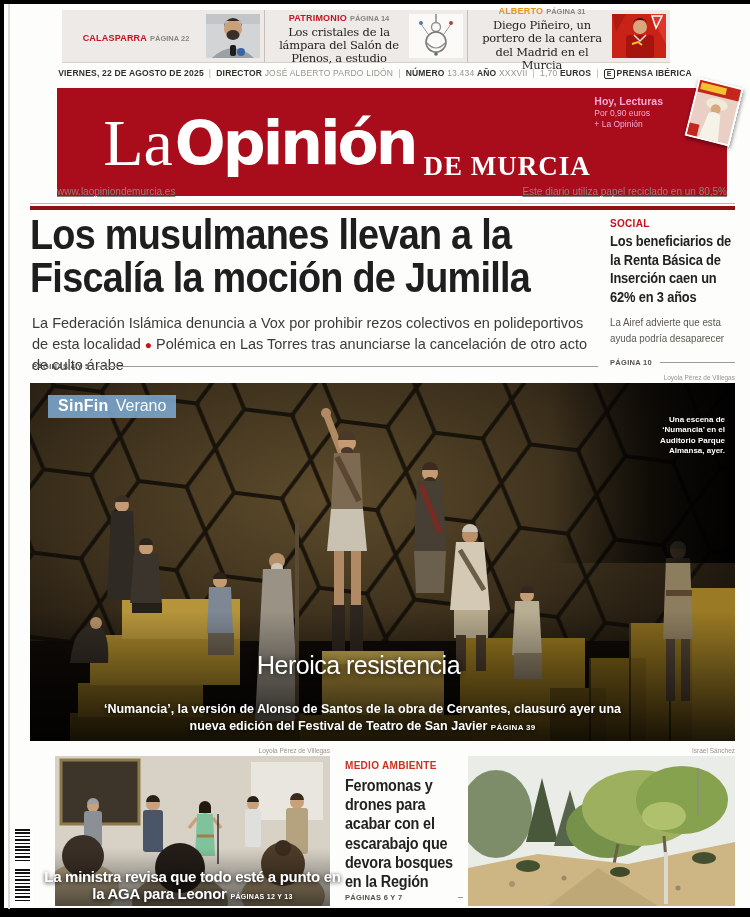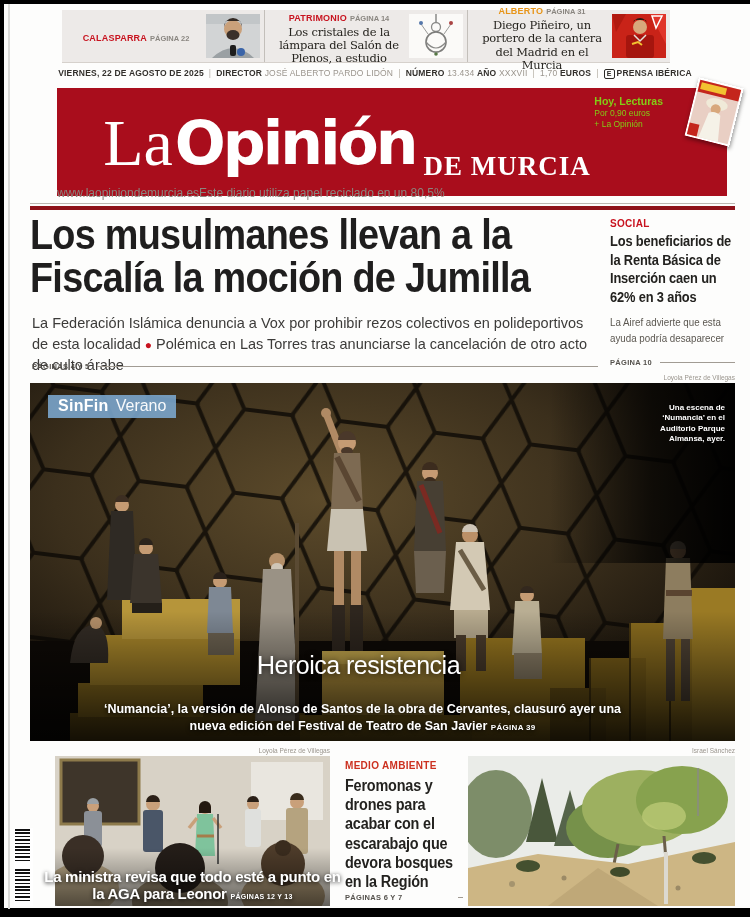--- a/index.html
+++ b/index.html
@@ -27,28 +27,28 @@
          font-size:7px;line-height:8px;width:9px;text-align:center;border-radius:2px;margin-right:2px;}
   
   .masthead{left:57px;top:88px;width:670px;height:108px;background:#a90d1c;}
   .mtitle{position:absolute;left:0;right:90px;top:2px;bottom:0;display:flex;align-items:center;
           justify-content:center;white-space:nowrap;}
   .m-la{font-family:"Liberation Serif",serif;font-size:66px;color:#fff;}
   .m-op{font-family:"DejaVu Sans",sans-serif;font-weight:bold;font-size:60px;color:#fff;
         letter-spacing:-3px;margin-left:2px;}
   .m-reg{font-family:"Liberation Serif",serif;font-weight:bold;font-size:27px;color:#fff;
          margin-left:8px;align-self:flex-end;padding-bottom:14px;letter-spacing:1px;}
-  .promo{position:absolute;right:64px;top:7px;color:#84cc16;line-height:1.25;text-align:left;}
+  .promo{position:absolute;right:64px;top:7px;color:#f9a8d4;line-height:1.25;text-align:left;}
   .promo .p1{font-size:10.5px;font-weight:bold;}
   .promo .p2,.promo .p3{font-size:8.5px;}
   .mag{position:absolute;right:-10px;top:-6px;width:46px;height:60px;transform:rotate(14deg);
        box-shadow:1px 2px 4px rgba(0,0,0,.45);}
   
-  .urlrow{left:57px;top:186px;width:670px;font-size:12px;color:#8a857e;display:flex;
-          justify-content:flex-start;}
+  .urlrow{left:57px;top:186px;width:670px;font-size:10px;color:#8a857e;display:flex;
+          justify-content:space-between;text-decoration:underline;}
   .bigrule1{left:30px;top:203px;width:705px;height:1px;background:#bcb7b1;}
   .bigrule2{left:30px;top:206px;width:705px;height:4px;background:#8e1119;}
   
   .lead-h{left:30px;top:213px;width:640px;font-weight:bold;font-size:42px;line-height:1.03;
           color:#1f1e1e;letter-spacing:-.8px;transform:scaleX(.9);transform-origin:0 0;}
   .lead-deck{left:32px;top:313px;width:565px;font-size:14.5px;line-height:1.45;color:#3c3b39;}
   .dot{color:#c8131f;font-size:12px;margin:0 4px;}
   .pagesrow{display:flex;align-items:center;font-size:7.5px;font-weight:bold;color:#55524d;
             letter-spacing:.3px;}
   .pagesrow .rule{flex:1;height:1px;background:#a19b93;margin-left:8px;}
@@ -62,21 +62,21 @@
   .soc-pages{left:610px;top:358px;width:125px;}
   .credit{font-size:6.5px;color:#9a958d;text-align:right;}
   .credit-main{left:500px;top:374px;width:235px;}
   
   .mainphoto{left:30px;top:383px;width:705px;height:321px;background:#3b82f6;}
   .mainphoto svg{display:block;}
   .badge{position:absolute;left:18px;top:12px;background:rgba(124,168,208,.88);color:#fff;
          padding:2px 10px 3px;font-size:16px;}
   .badge .b1{font-weight:bold;letter-spacing:.3px;}
   .badge .b2{margin-left:7px;opacity:.95;}
-  .sidecap{position:absolute;right:10px;top:20px;width:100px;text-align:right;color:#fff;
+  .sidecap{position:absolute;right:10px;top:32px;width:100px;text-align:right;color:#fff;
            font-size:8px;font-weight:bold;line-height:1.3;}
   .ph-title{position:absolute;left:0;right:48px;top:268px;text-align:center;color:#fff;
             font-size:25px;font-weight:normal;text-shadow:0 1px 6px rgba(0,0,0,.85);letter-spacing:-.5px;}
   .ph-deck{position:absolute;left:72px;right:112px;top:318px;text-align:center;color:#fff;
            font-size:12.5px;font-weight:bold;line-height:1.35;text-shadow:0 1px 4px rgba(0,0,0,.9);}
   .ph-deck .pg{font-size:8px;letter-spacing:.3px;}
   
   .credit-bl{left:55px;top:747px;width:275px;}
   .credit-br{left:468px;top:747px;width:267px;}
   .photoL{left:55px;top:756px;width:275px;height:150px;background:#cfc8ba;}

